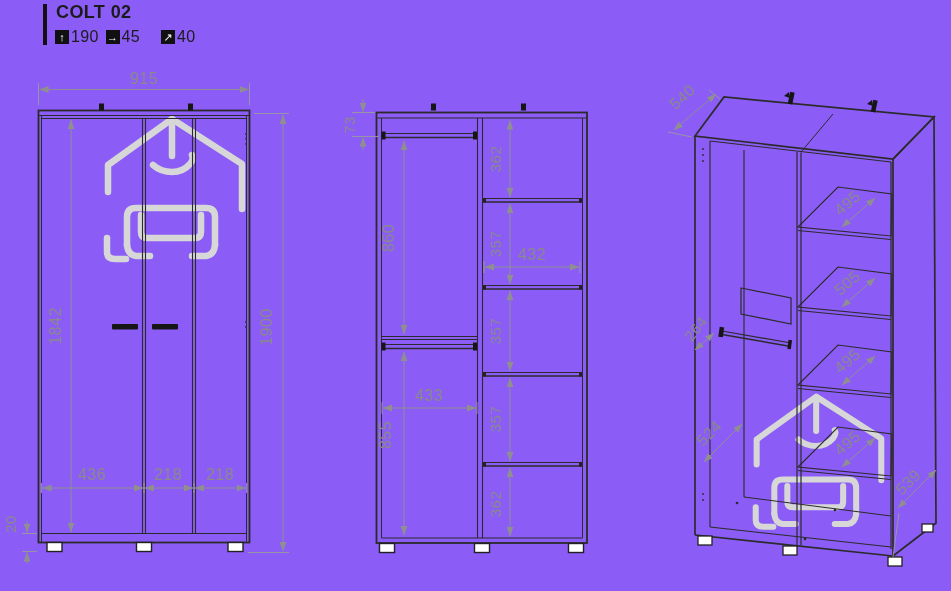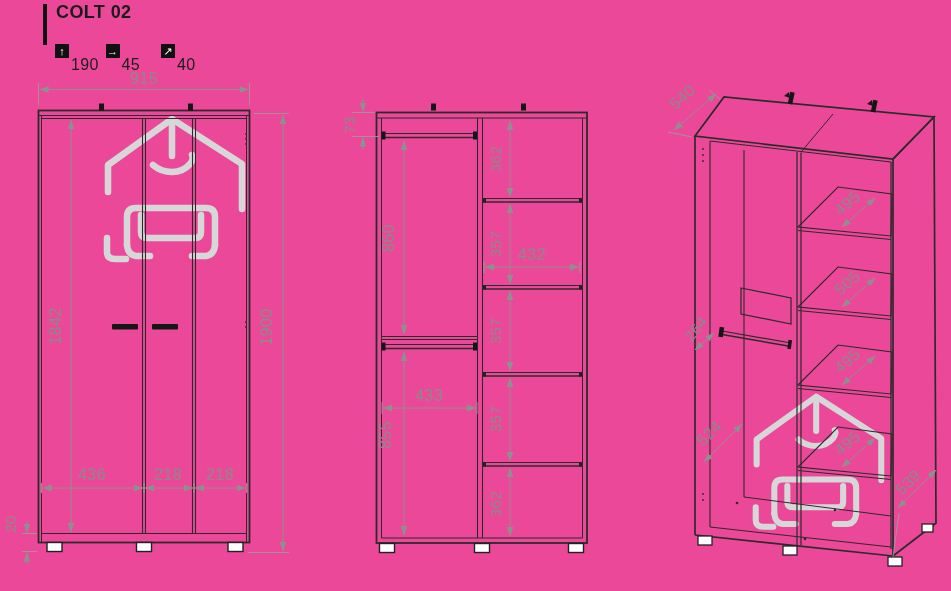--- a/index.html
+++ b/index.html
@@ -1,26 +1,26 @@
 <!DOCTYPE html>
 <html><head>
 <meta charset="utf-8">
 <style>
   html,body{margin:0;padding:0;background:#ffffff;}
-  .stage{position:relative;width:951px;height:591px;background:#ec4899;overflow:hidden;
+  .stage{position:relative;width:951px;height:591px;background:#8b5cf6;overflow:hidden;
          font-family:"Liberation Sans",sans-serif;}
   .hdr-rule{position:absolute;left:43px;top:4px;width:4px;height:41px;background:#111;}
   .hdr-title{position:absolute;left:56px;top:2px;font-size:18px;font-weight:600;
              letter-spacing:.4px;color:#1b1b1b;}
   .hdr-specs{position:absolute;left:55px;top:28px;display:flex;align-items:center;}
   .spec{display:flex;align-items:center;margin-right:7px;}
   .spec.gap{margin-left:14px;}
   .spec-icon{width:14px;height:14px;background:#111;color:#fff;font-size:11px;line-height:14px;
              text-align:center;display:inline-block;}
-  .spec-val{font-size:16px;color:#1c1c1c;margin-left:2px;letter-spacing:.3px;margin-top:28px;}
+  .spec-val{font-size:16px;color:#1c1c1c;margin-left:2px;letter-spacing:.3px;}
   svg{position:absolute;}
   svg text{font-family:"Liberation Sans",sans-serif;fill:#8a8a8a;letter-spacing:.5px;}
   .dimline{stroke:#8f8f8f;stroke-width:1;fill:none;}
   .ext{stroke:#9b9b9b;stroke-width:.9;fill:none;}
   .ln{stroke:#2b2b2b;fill:none;}
   .wm{stroke:#d7d7d7;stroke-width:6.5;fill:none;stroke-linecap:round;stroke-linejoin:round;}
 </style>
 </head>
 <body>
 

